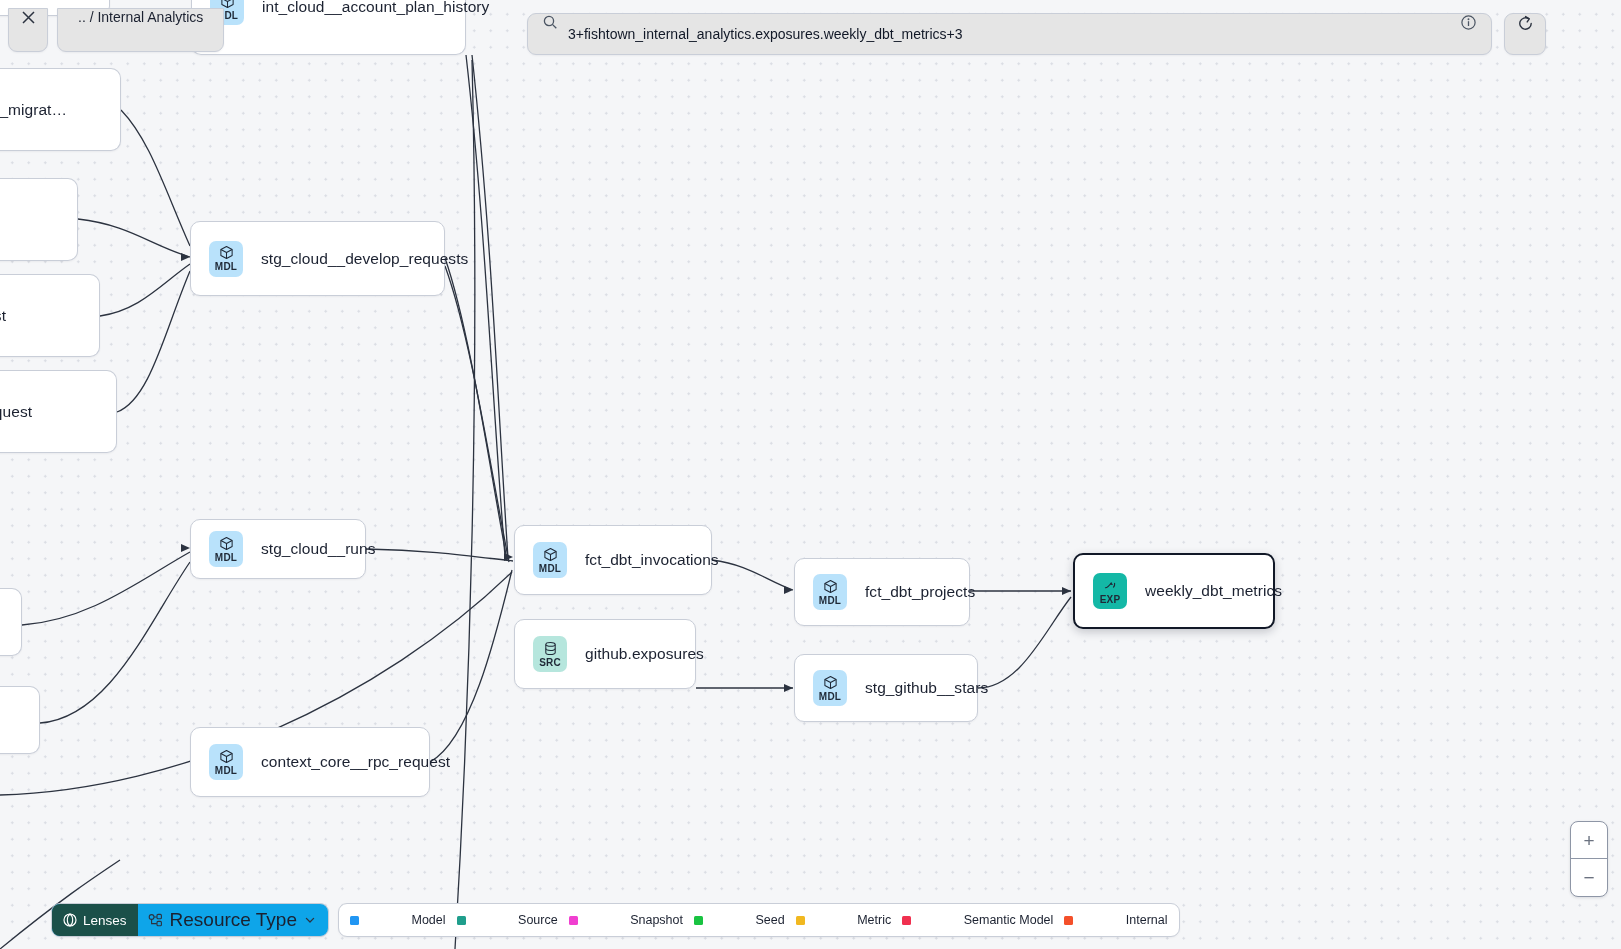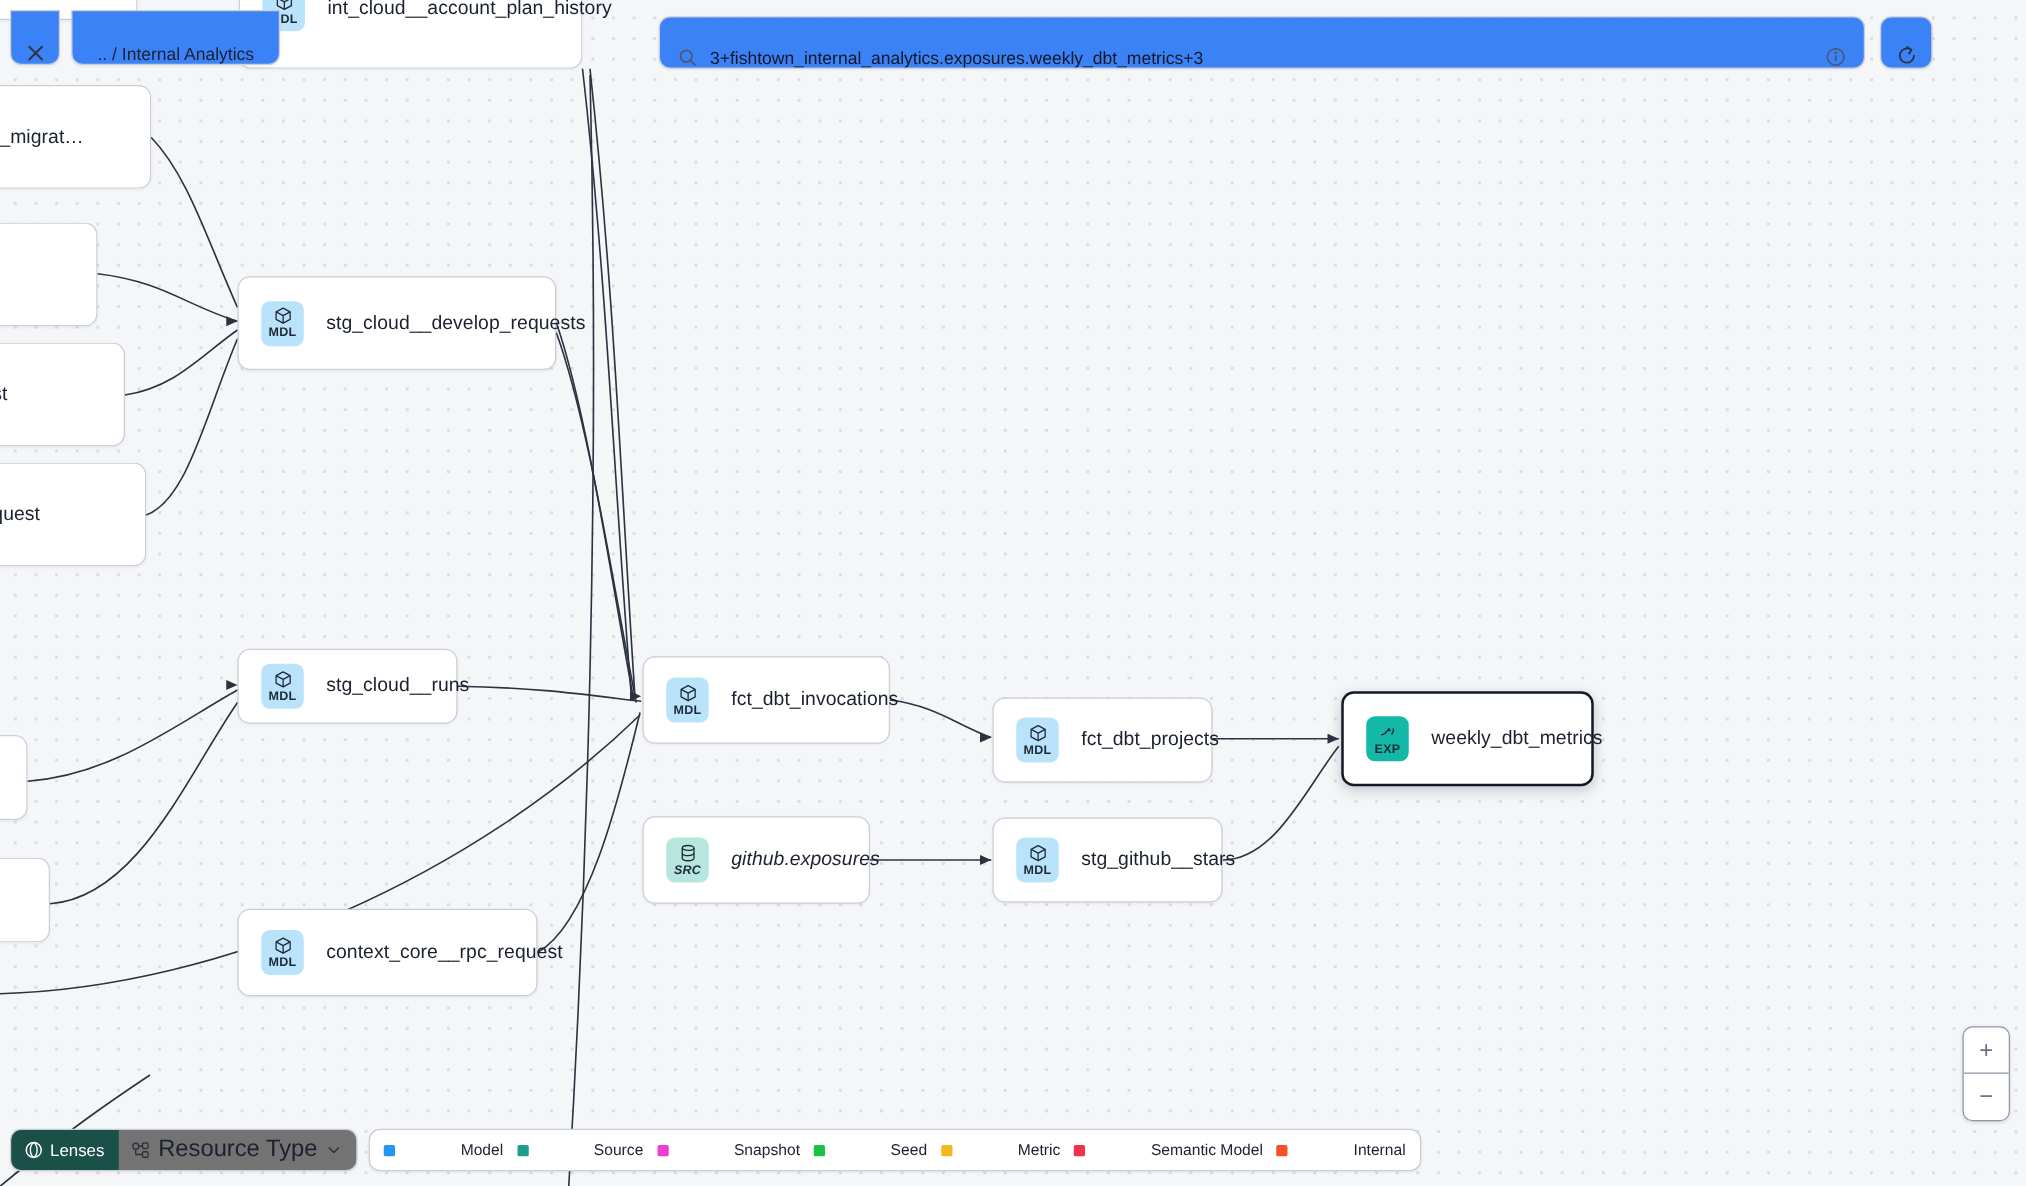--- a/index.html
+++ b/index.html
@@ -67,24 +67,24 @@
   .clipped { border-left: none; border-top-left-radius: 0; border-bottom-left-radius: 0; }
   .clipped-top { border-top: none; border-top-left-radius: 0; border-top-right-radius: 0; }
 
   
   #topbar {
     position: absolute; top: 0; left: 0; right: 0; height: 68px;
     pointer-events: none; z-index: 30;
   }
   .tb-btn {
     position: absolute;
-    background: #3b82f6;
+    background: #e5e5e5;
     border: 1px solid #c9ced8;
     border-radius: 9px;
-    display: flex; align-items: flex-end; justify-content: center;
+    display: flex; align-items: flex-start; justify-content: center;
     pointer-events: auto;
     box-shadow: 0 1px 2px rgba(16,24,40,.05);
   }
   #close-btn { left: 8px; top: 8px; width: 40px; height: 44px; border-top-left-radius:0; border-top-right-radius:0;}
   #breadcrumb {
     left: 57px; top: 8px; height: 44px; padding: 0 20px;
     font-size: 14px; color: #1b2130;
     border-top-left-radius:0; border-top-right-radius:0;
   }
   #searchbar {
@@ -103,24 +103,25 @@
   
   #bottombar {
     position: absolute; left: 8px; bottom: 12px;
     display: flex; align-items: center; gap: 9px;
     z-index: 30;
   }
   #lenses-group {
     display: flex; align-items: center;
     border: 1px solid #c9ced8;
     border-radius: 9px;
-    background: #737373;
+    background: #0ea5e9;
     overflow: hidden;
     height: 34px;
     box-shadow: 0 1px 2px rgba(16,24,40,.05);
+    margin-left: 43px;
   }
   #lenses-btn {
     background: #1b5049; color: #fff;
     height: 100%;
     display: flex; align-items: center; gap: 6px;
     padding: 0 11px;
     font-size: 13.5px;
   }
   #restype-btn {
     height: 100%;
@@ -267,21 +268,21 @@
       <div class="node" style="left: 514px; top: 525px; width: 198px; height: 70px;">
         <div class="badge badge-mdl">
           <svg width="15" height="15" viewBox="0 0 16 16">
             <path d="M8 1.6 L14 4.8 L14 11.2 L8 14.4 L2 11.2 L2 4.8 Z" stroke="#1f2937" stroke-width="1.1" fill="none" stroke-linejoin="round"></path>
             <path d="M2 4.8 L8 8 L14 4.8 M8 8 L8 14.4" stroke="#1f2937" stroke-width="1.1" fill="none" stroke-linejoin="round"></path>
           </svg>
           <span class="btxt">MDL</span>
         </div>
         <span class="node-label">fct_dbt_invocations</span>
       </div>
-      <div class="node" style="left: 514px; top: 653px; width: 182px; height: 70px; font-style: italic;">
+      <div class="node" style="left: 514px; top: 619px; width: 182px; height: 70px;">
         <div class="badge badge-src">
           <svg width="15" height="15" viewBox="0 0 16 16">
             <ellipse cx="8" cy="3.6" rx="5" ry="2.1" stroke="#1f2937" stroke-width="1.1" fill="none"></ellipse>
             <path d="M3 3.6 L3 12.4 C3 13.6 5.2 14.5 8 14.5 C10.8 14.5 13 13.6 13 12.4 L13 3.6" stroke="#1f2937" stroke-width="1.1" fill="none"></path>
             <path d="M3 8 C3 9.2 5.2 10.1 8 10.1 C10.8 10.1 13 9.2 13 8" stroke="#1f2937" stroke-width="1.1" fill="none"></path>
           </svg>
           <span class="btxt">SRC</span>
         </div>
         <span class="node-label">github.exposures</span>
       </div>

